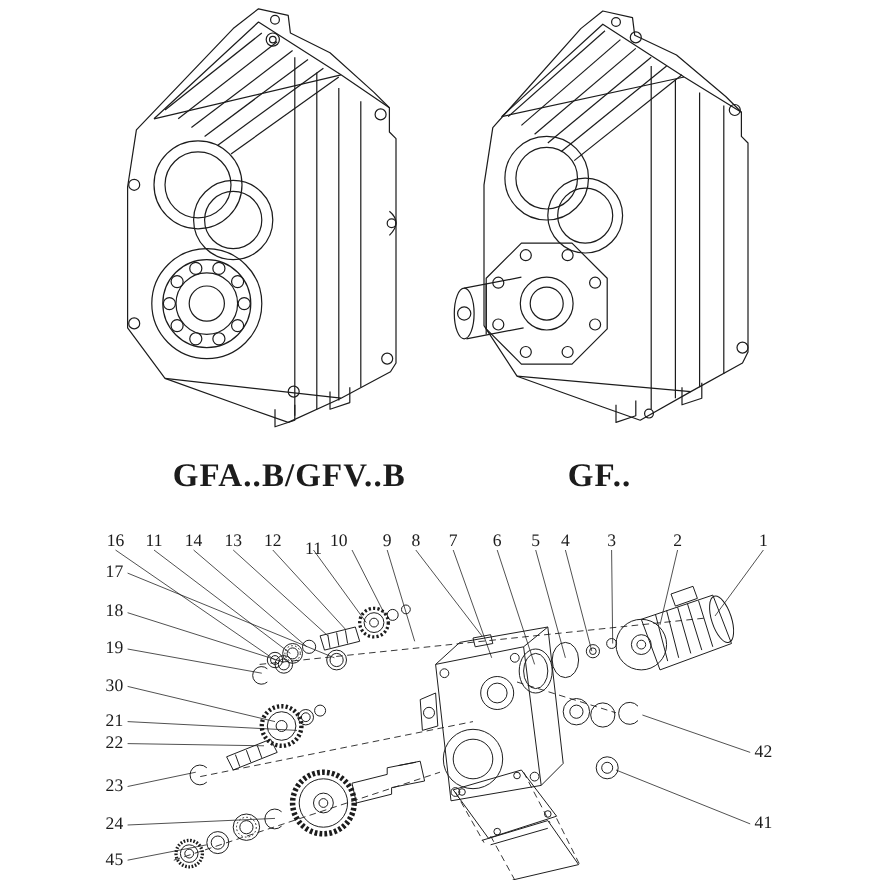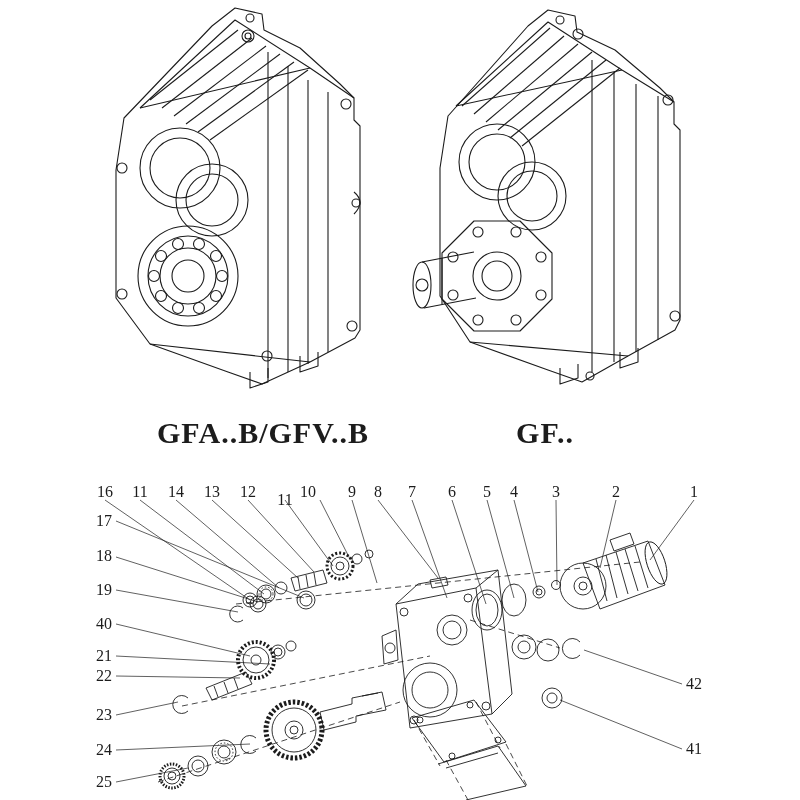--- a/index.html
+++ b/index.html
@@ -300,23 +300,23 @@
   <span class="co" style="left:452px;top:492px">6</span>
   <span class="co" style="left:487px;top:492px">5</span>
   <span class="co" style="left:514px;top:492px">4</span>
   <span class="co" style="left:556px;top:492px">3</span>
   <span class="co" style="left:616px;top:492px">2</span>
   <span class="co" style="left:694px;top:492px">1</span>
 
   <span class="co" style="left:104px;top:521px">17</span>
   <span class="co" style="left:104px;top:556px">18</span>
   <span class="co" style="left:104px;top:590px">19</span>
-  <span class="co" style="left:104px;top:624px">40</span>
+  <span class="co" style="left:104px;top:624px">30</span>
   <span class="co" style="left:104px;top:656px">21</span>
   <span class="co" style="left:104px;top:676px">22</span>
   <span class="co" style="left:104px;top:715px">23</span>
   <span class="co" style="left:104px;top:750px">24</span>
-  <span class="co" style="left:104px;top:782px">25</span>
+  <span class="co" style="left:104px;top:782px">45</span>
 
   <span class="co" style="left:694px;top:684px">42</span>
   <span class="co" style="left:694px;top:749px">41</span>
 
 </div>
 
 </body></html>

